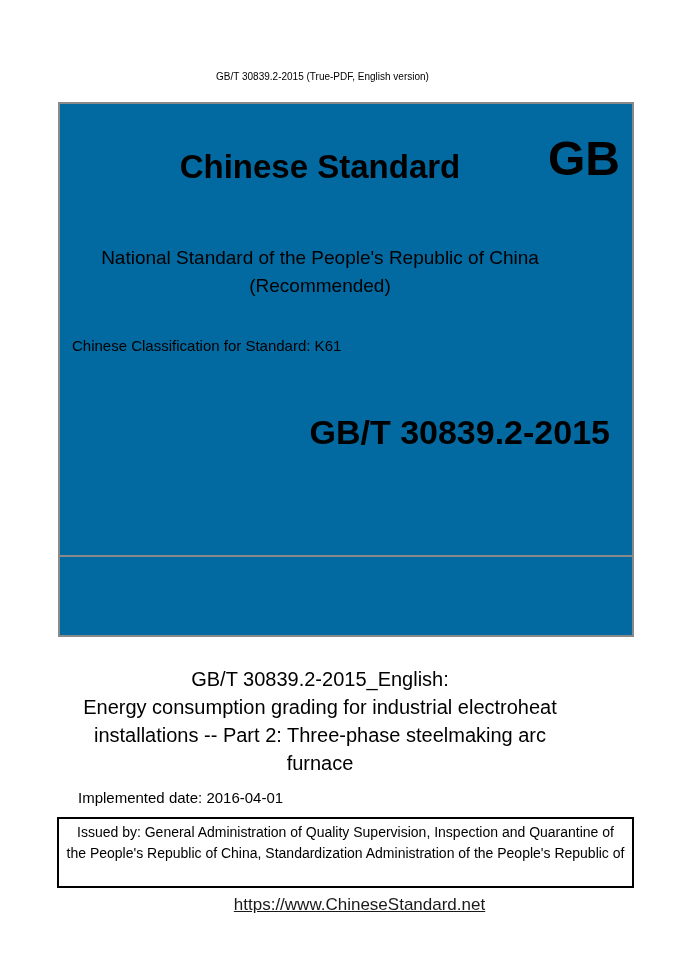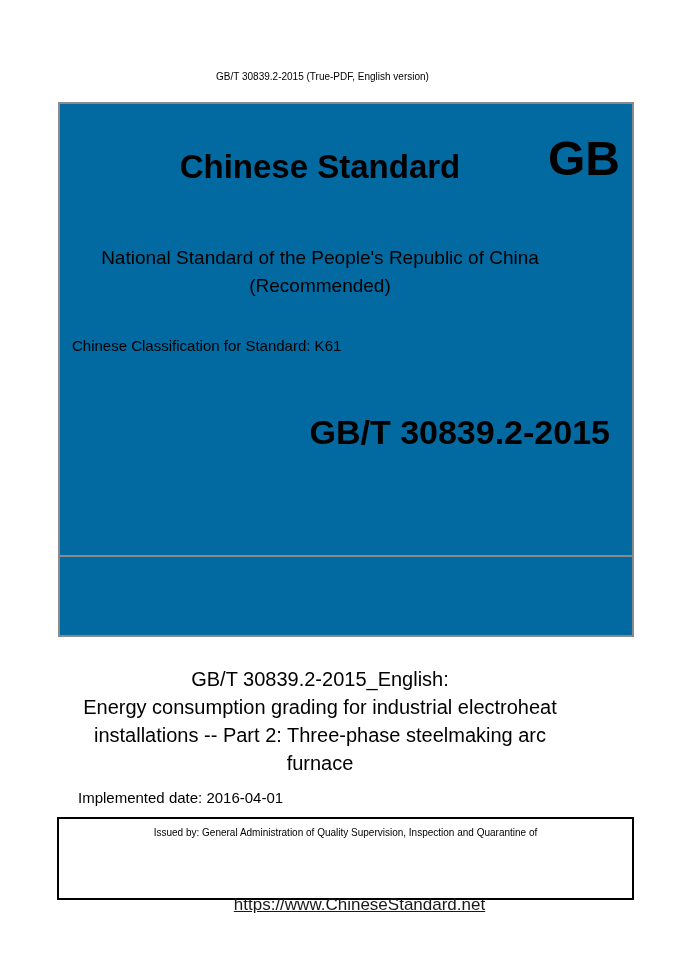--- a/index.html
+++ b/index.html
@@ -131,25 +131,25 @@
     font-size: 15px;
     line-height: 20px;
   }
 
   
   .issuer-box {
     position: absolute;
     left: 57px;
     top: 817px;
     width: 577px;
-    height: 83px;
+    height: 71px;
     border: 2px solid var(--border-dark);
     background: #ffffff;
     text-align: center;
-    font-size: 10px;
+    font-size: 14px;
     line-height: 21px;
     padding-top: 3px;
   }
   .issuer-box .issuer-line { white-space: nowrap; }
 
   
   .footer-row {
     position: absolute;
     top: 893px;
     left: 0;
@@ -195,19 +195,20 @@
     </div>
 
     <div class="dates-row">
       <span>Implemented date: 2016-04-01</span>
     </div>
 
   </div>
 
   <div class="issuer-box">
     <div class="issuer-line">Issued by: General Administration of Quality Supervision, Inspection and Quarantine of</div>
+    <div class="issuer-line">the People's Republic of China, Standardization Administration of the People's Republic of</div>
   </div>
 
   <div class="footer-row">
     <a href="#">https://www.ChineseStandard.net</a>
   </div>
 
 </div>
 
 </body></html>

